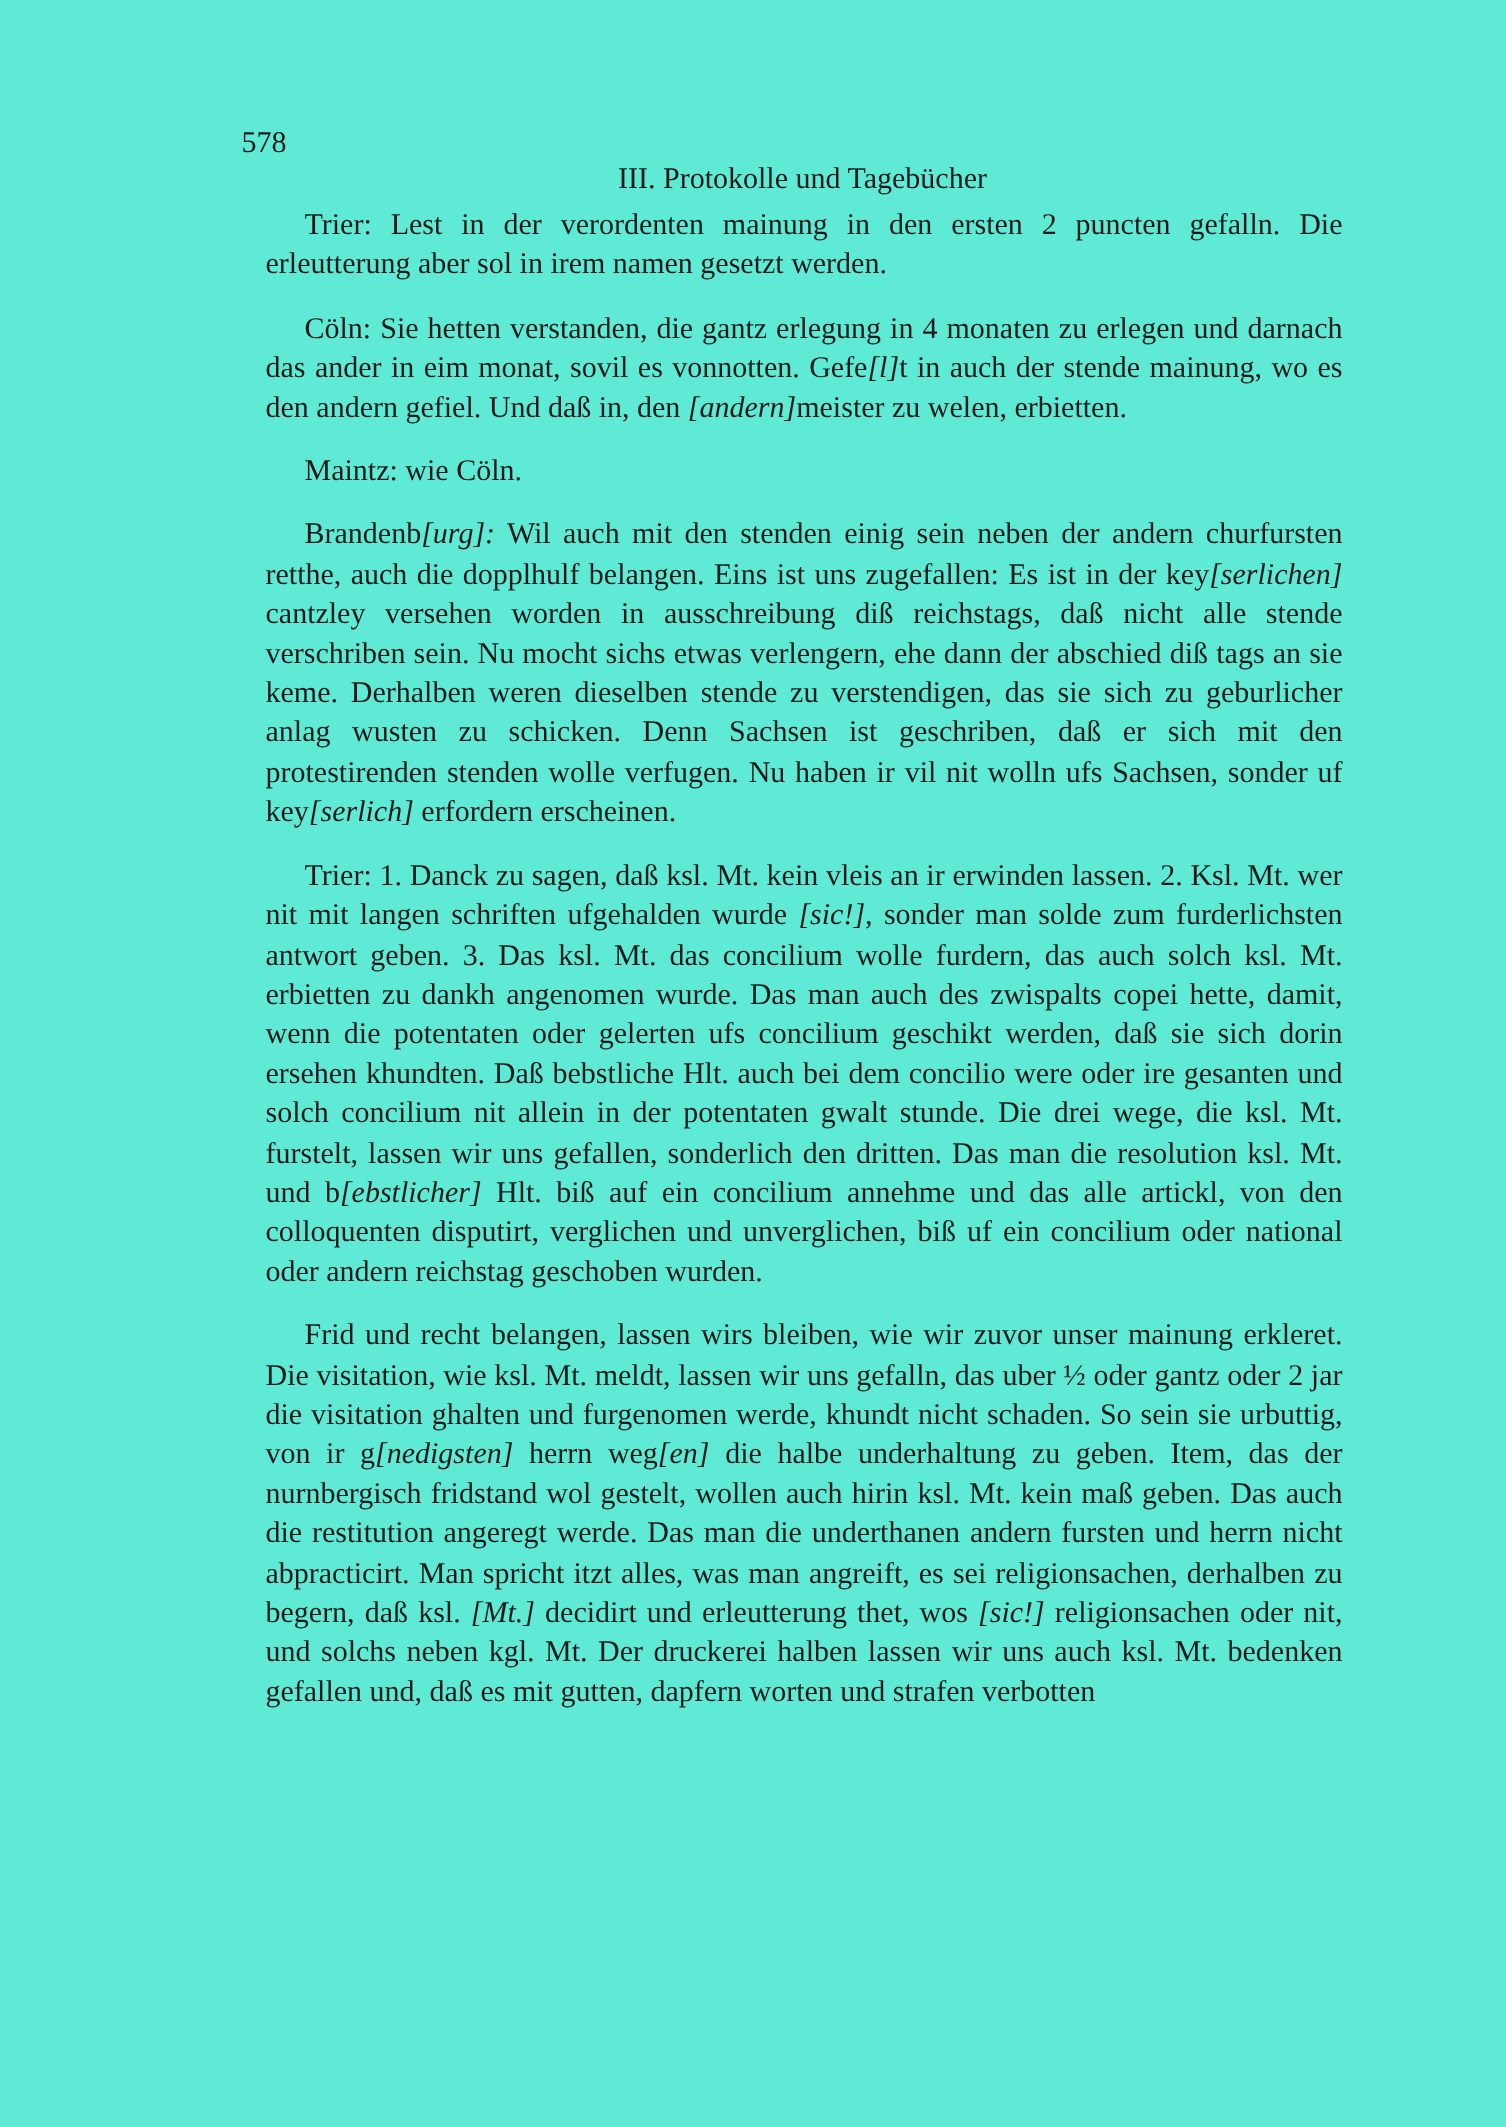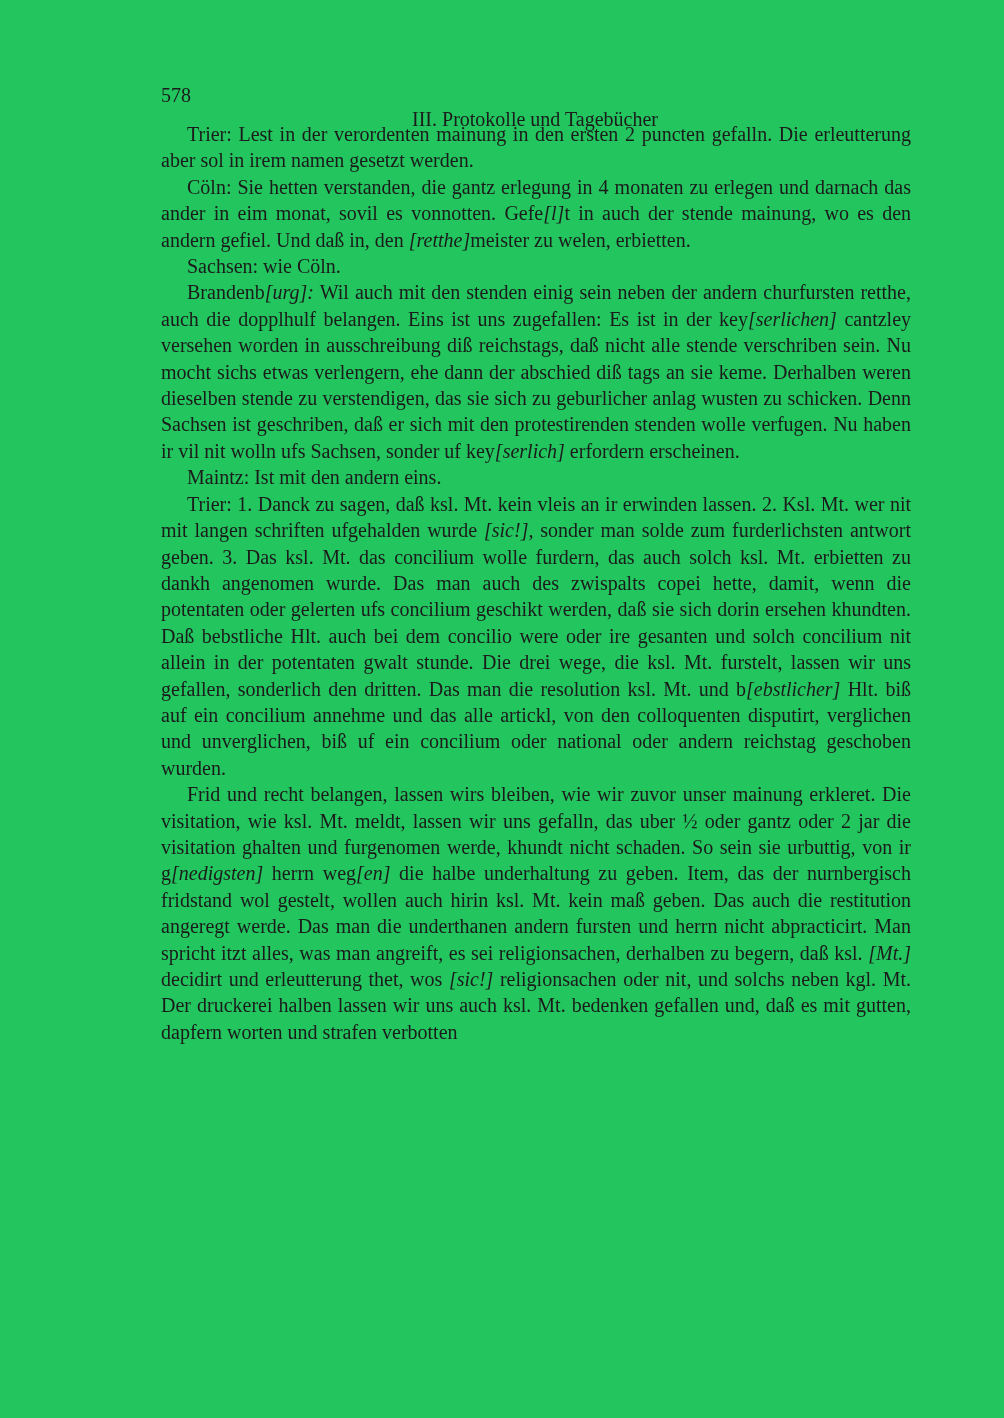--- a/index.html
+++ b/index.html
@@ -5,21 +5,21 @@
   html, body {
     margin: 0;
     padding: 0;
     background: #e9e9e9;
   }
   .book-page {
     position: relative;
     width: 1004px;
     height: 1418px;
     margin: 0 auto;
-    background: #22c55e;
+    background: #5eead4;
     color: #1b1b1b;
     font-family: "Liberation Serif", "DejaVu Serif", serif;
     overflow: hidden;
   }
   .running-header {
     position: absolute;
     top: 82px;
     left: 161px;
     width: 750px;
     height: 26px;
@@ -43,38 +43,37 @@
     position: absolute;
     top: 121px;
     left: 161px;
     width: 750px;
     font-size: 20px;
     line-height: 26.4px;
     text-align: justify;
     text-justify: inter-word;
   }
   .para {
-    margin: 0;
+    margin: 16px;
     padding: 0;
     text-indent: 26px;
   }
   .it {
     font-style: italic;
   }
 </style>
 </head>
 <body>
 
 <div class="book-page">
   <header class="running-header">
     <span class="page-number">578</span>
     <span class="running-title">III. Protokolle und Tagebücher</span>
   </header>
   <main class="text-block" id="text-block">
       <p class="para"><span>Trier: Lest in der verordenten mainung in den ersten 2 puncten gefalln. Die erleutterung aber sol in irem namen gesetzt werden.</span></p>
-      <p class="para"><span>Cöln: Sie hetten verstanden, die gantz erlegung in 4 monaten zu erlegen und darnach das ander in eim monat, sovil es vonnotten. Gefe</span><span class="it">[l]</span><span>t in auch der stende mainung, wo es den andern gefiel. Und daß in, den </span><span class="it">[retthe]</span><span>meister zu welen, erbietten.</span></p>
-      <p class="para"><span>Sachsen: wie Cöln.</span></p>
+      <p class="para"><span>Cöln: Sie hetten verstanden, die gantz erlegung in 4 monaten zu erlegen und darnach das ander in eim monat, sovil es vonnotten. Gefe</span><span class="it">[l]</span><span>t in auch der stende mainung, wo es den andern gefiel. Und daß in, den </span><span class="it">[andern]</span><span>meister zu welen, erbietten.</span></p>
+      <p class="para"><span>Maintz: wie Cöln.</span></p>
       <p class="para"><span>Brandenb</span><span class="it">[urg]:</span><span> Wil auch mit den stenden einig sein neben der andern churfursten retthe, auch die dopplhulf belangen. Eins ist uns zugefallen: Es ist in der key</span><span class="it">[serlichen]</span><span> cantzley versehen worden in ausschreibung diß reichstags, daß nicht alle stende verschriben sein. Nu mocht sichs etwas verlengern, ehe dann der abschied diß tags an sie keme. Derhalben weren dieselben stende zu verstendigen, das sie sich zu geburlicher anlag wusten zu schicken. Denn Sachsen ist geschriben, daß er sich mit den protestirenden stenden wolle verfugen. Nu haben ir vil nit wolln ufs Sachsen, sonder uf key</span><span class="it">[serlich]</span><span> erfordern erscheinen.</span></p>
-      <p class="para"><span>Maintz: Ist mit den andern eins.</span></p>
       <p class="para"><span>Trier: 1. Danck zu sagen, daß ksl. Mt. kein vleis an ir erwinden lassen. 2. Ksl. Mt. wer nit mit langen schriften ufgehalden wurde </span><span class="it">[sic!],</span><span> sonder man solde zum furderlichsten antwort geben. 3. Das ksl. Mt. das concilium wolle furdern, das auch solch ksl. Mt. erbietten zu dankh angenomen wurde. Das man auch des zwispalts copei hette, damit, wenn die potentaten oder gelerten ufs concilium geschikt werden, daß sie sich dorin ersehen khundten. Daß bebstliche Hlt. auch bei dem concilio were oder ire gesanten und solch concilium nit allein in der potentaten gwalt stunde. Die drei wege, die ksl. Mt. furstelt, lassen wir uns gefallen, sonderlich den dritten. Das man die resolution ksl. Mt. und b</span><span class="it">[ebstlicher]</span><span> Hlt. biß auf ein concilium annehme und das alle artickl, von den colloquenten disputirt, verglichen und unverglichen, biß uf ein concilium oder national oder andern reichstag geschoben wurden.</span></p>
       <p class="para"><span>Frid und recht belangen, lassen wirs bleiben, wie wir zuvor unser mainung erkleret. Die visitation, wie ksl. Mt. meldt, lassen wir uns gefalln, das uber ½ oder gantz oder 2 jar die visitation ghalten und furgenomen werde, khundt nicht schaden. So sein sie urbuttig, von ir g</span><span class="it">[nedigsten]</span><span> herrn weg</span><span class="it">[en]</span><span> die halbe underhaltung zu geben. Item, das der nurnbergisch fridstand wol gestelt, wollen auch hirin ksl. Mt. kein maß geben. Das auch die restitution angeregt werde. Das man die underthanen andern fursten und herrn nicht abpracticirt. Man spricht itzt alles, was man angreift, es sei religionsachen, derhalben zu begern, daß ksl. </span><span class="it">[Mt.]</span><span> decidirt und erleutterung thet, wos </span><span class="it">[sic!]</span><span> religionsachen oder nit, und solchs neben kgl. Mt. Der druckerei halben lassen wir uns auch ksl. Mt. bedenken gefallen und, daß es mit gutten, dapfern worten und strafen verbotten</span></p>
     </main>
 </div>
 
 </body></html>

